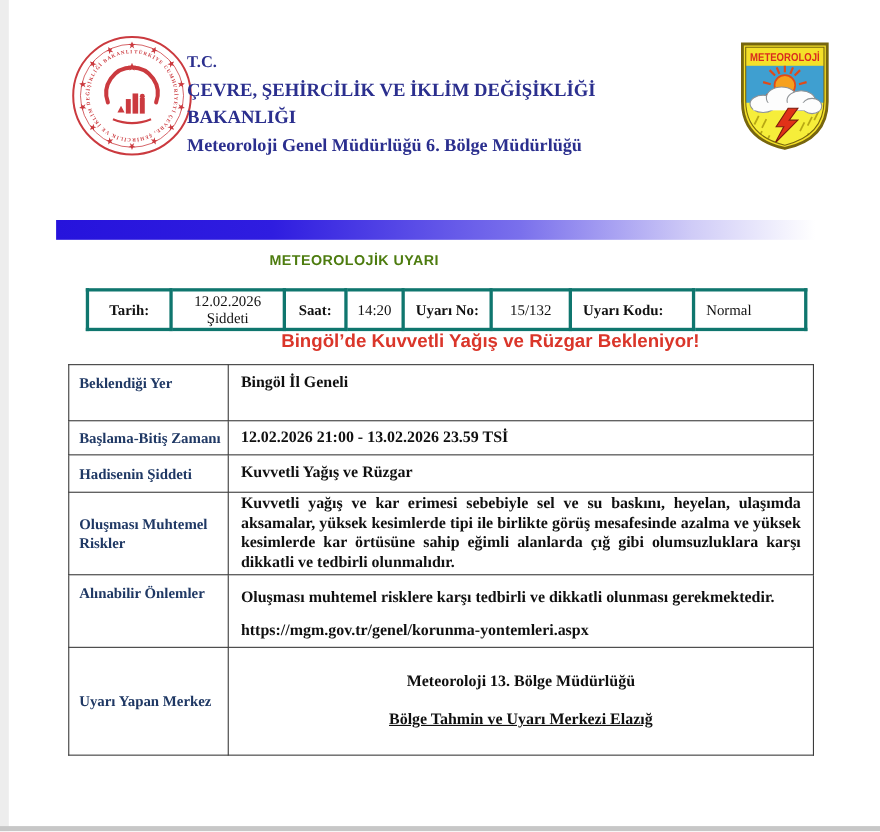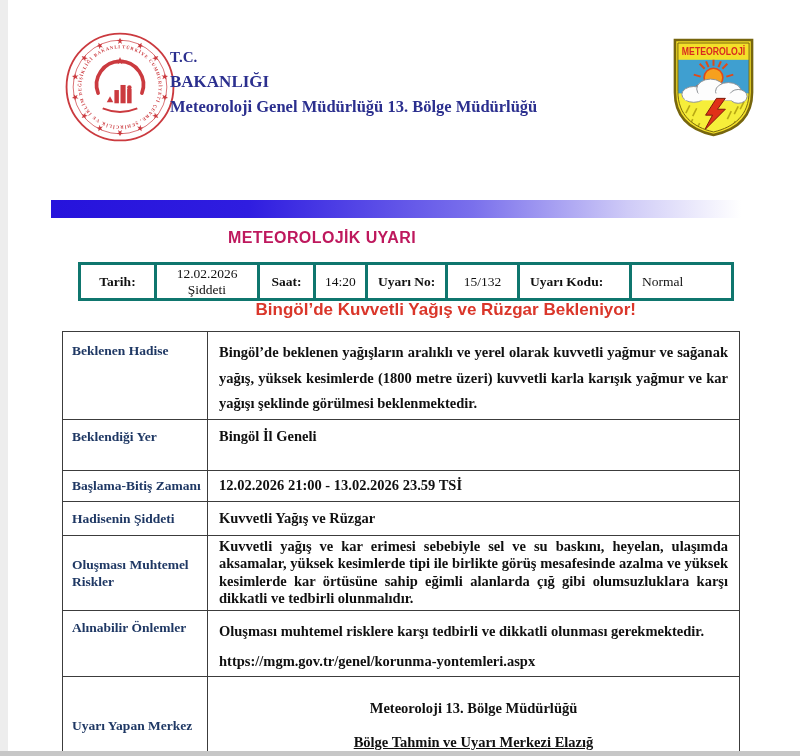--- a/index.html
+++ b/index.html
@@ -16,22 +16,22 @@
   .ht-tc{font-size:15px;line-height:23px;}
   .ht-l1{font-size:17px;line-height:25px;}
   .ht-l2{font-size:17px;line-height:25px;}
   .ht-l3{font-size:16.5px;line-height:25px;}
 
   
   .divider{position:absolute;left:51px;top:200px;width:704px;height:18px;
            background:linear-gradient(90deg,#2613dc 0%,#2f1de0 28%,#7a70ec 60%,#cfcbf7 82%,#ffffff 98%);}
 
   .section-title{position:absolute;left:0;top:229px;width:644px;text-align:center;
-                 font-family:"Liberation Sans", sans-serif;font-weight:bold;font-size:16px;
-                 color:#be185d;letter-spacing:.4px;}
+                 font-family:"Liberation Sans", sans-serif;font-weight:bold;font-size:13px;
+                 color:#4d7c0f;letter-spacing:.4px;}
 
   
   .info-table{position:absolute;left:78px;top:262px;width:653px;height:39px;
               border-collapse:collapse;table-layout:fixed;}
   .info-table td{border:3px solid #0f766e;font-size:13.5px;color:#111;
                  text-align:center;vertical-align:middle;padding:1px 2px;}
   .info-table td.lbl{font-weight:bold;}
   .info-table td.left{text-align:left;padding-left:10px;}
   .date-cell{font-size:13px;line-height:15.5px;}
 
@@ -95,22 +95,23 @@
       <rect x="49.5" y="58" width="4.4" height="13" fill="#cb3a3f"></rect>
       <rect x="55.5" y="53" width="5" height="18" fill="#cb3a3f"></rect>
       <rect x="62" y="57" width="4.4" height="14" fill="#cb3a3f"></rect>
       <circle cx="64.2" cy="55.5" r="2.2" fill="#cb3a3f"></circle>
       <path d="M38,76 Q55,83 72,76" fill="none" stroke="#cb3a3f" stroke-width="2"></path>
     </g>
   </svg>
 
   <div class="header-text">
     <div class="ht-tc">T.C.</div>
+    <div class="ht-l1">ÇEVRE, ŞEHİRCİLİK VE İKLİM DEĞİŞİKLİĞİ</div>
     <div class="ht-l2">BAKANLIĞI</div>
-    <div class="ht-l3">Meteoroloji Genel Müdürlüğü 13. Bölge Müdürlüğü</div>
+    <div class="ht-l3">Meteoroloji Genel Müdürlüğü 6. Bölge Müdürlüğü</div>
   </div>
 
   <svg class="shield" viewBox="0 0 88 102">
     <defs>
       <clipPath id="shclip">
           <path d="M8,7 H80 V56 C80,80 65,92 44,97 C23,92 8,80 8,56 Z"></path>
         </clipPath>
     </defs>
     <path d="M5,4 H83 V57 C83,82 67,95 44,100 C21,95 5,82 5,57 Z" fill="#f4e029" stroke="#77660e" stroke-width="2.6"></path>
     <g clip-path="url(#shclip)">
@@ -184,24 +185,20 @@
     </table>
 
   <div class="alert-title">Bingöl’de Kuvvetli Yağış ve Rüzgar Bekleniyor!</div>
 
   <table class="detail-table">
     <colgroup>
         <col style="width:145px">
         <col style="width:532px">
       </colgroup>
     <tbody>
-        <tr class="r1">
-      <td class="lbl v-top pt10">Beklenen Hadise</td>
-      <td class="val v-top just lh26 pt8">Bingöl’de beklenen yağışların aralıklı ve yerel olarak kuvvetli yağmur ve sağanak yağış, yüksek kesimlerde (1800 metre üzeri) kuvvetli karla karışık yağmur ve kar yağışı şeklinde görülmesi beklenmektedir.</td>
-    </tr>
     <tr class="r2">
       <td class="lbl v-top pt8">Beklendiği Yer</td>
       <td class="val v-top pt8">Bingöl İl Geneli</td>
     </tr>
     <tr class="r3">
       <td class="lbl v-mid">Başlama-Bitiş Zamanı</td>
       <td class="val v-mid">12.02.2026 21:00 - 13.02.2026 23.59 TSİ</td>
     </tr>
     <tr class="r4">
       <td class="lbl v-mid">Hadisenin Şiddeti</td>

